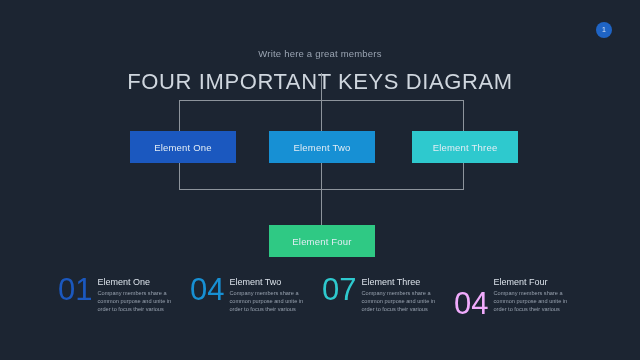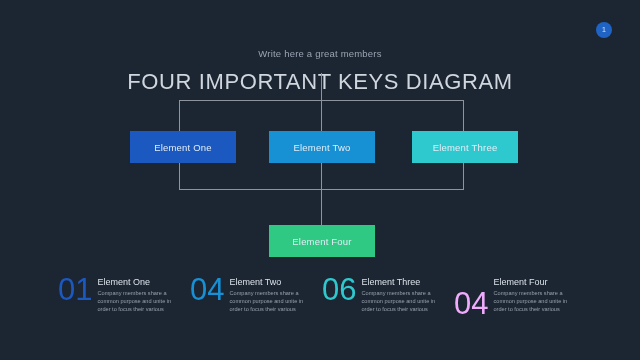--- a/index.html
+++ b/index.html
@@ -157,21 +157,21 @@
 
     <div class="legend-item">
       <div class="legend-num" style="color: rgb(23, 144, 212);">04</div>
       <div class="legend-body">
         <div class="legend-title">Element Two</div>
         <div class="legend-desc">Company members share a common purpose and unite in order to focus their various</div>
       </div>
     </div>
 
     <div class="legend-item">
-      <div class="legend-num" style="color: rgb(46, 201, 206);">06</div>
+      <div class="legend-num" style="color: rgb(46, 201, 206);">07</div>
       <div class="legend-body">
         <div class="legend-title">Element Three</div>
         <div class="legend-desc">Company members share a common purpose and unite in order to focus their various</div>
       </div>
     </div>
 
     <div class="legend-item">
       <div class="legend-num" style="color: #f0abfc; margin-top: 15px;">04</div>
       <div class="legend-body">
         <div class="legend-title">Element Four</div>

